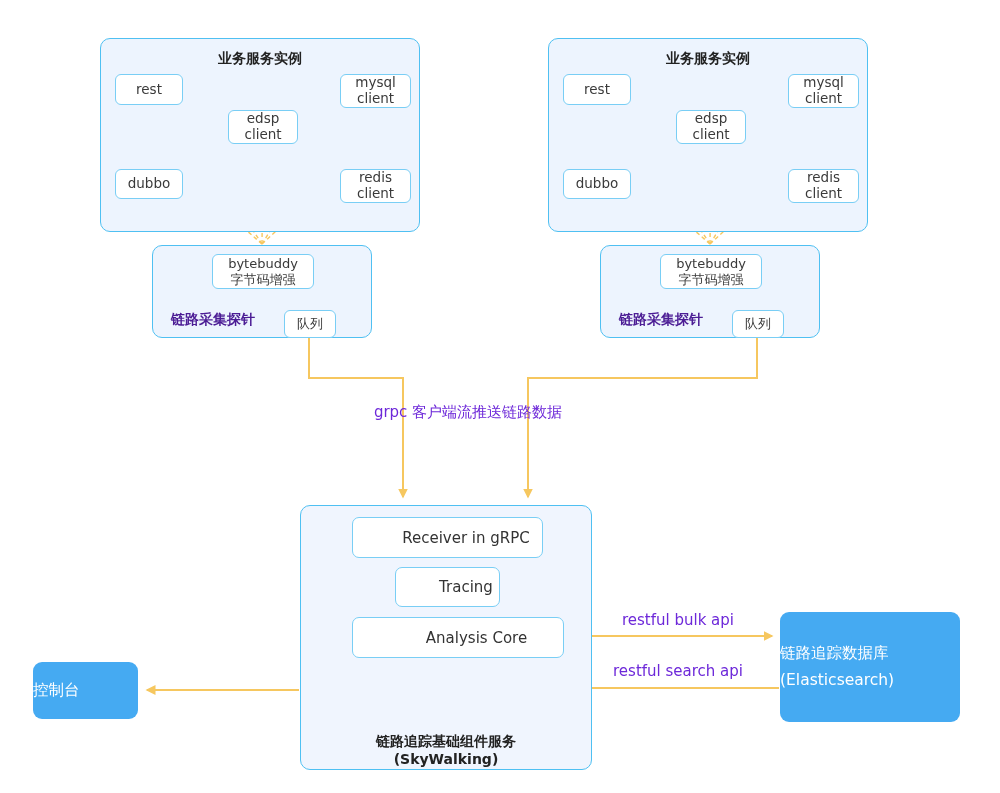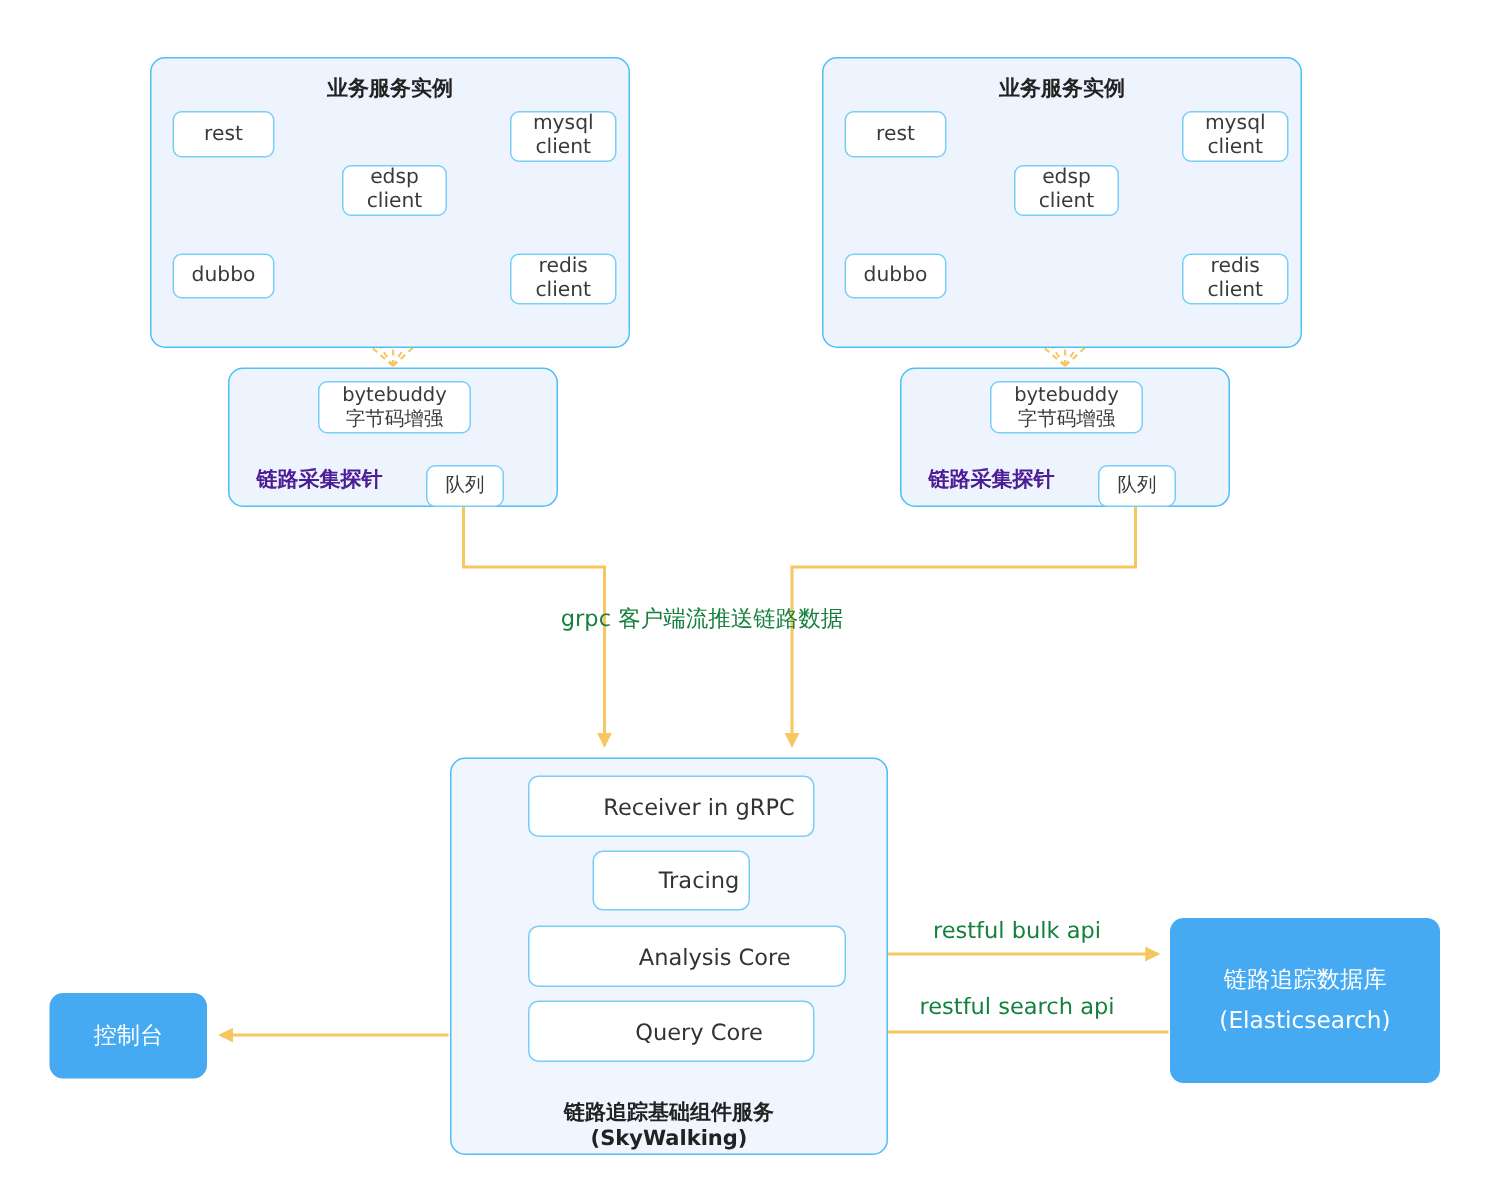--- a/index.html
+++ b/index.html
@@ -28,24 +28,24 @@
   .sw-item {
     position:absolute; box-sizing:border-box;
     background:#ffffff; border:1px solid #79CEF5; border-radius:7px;
     display:flex; align-items:center; justify-content:center;
     font-size:15px; color:#333;padding-left:37px;
   }
   .sw-title { position:absolute; left:0; width:100%; text-align:center; font-weight:bold; font-size:14px; color:#222; }
   .bluebox {
     position:absolute; box-sizing:border-box;
     background:#45AAF2; border-radius:9px; color:#ffffff;
-    display:flex; flex-direction:column; align-items:center; justify-content:center;
+    display:flex; flex-direction:column; align-items:flex-start; justify-content:center;
     font-size:15.5px; line-height:1.75; text-align:center;
   }
-  .flow-label { position:absolute; font-size:15px; color:#15803d; text-align:center; }
+  .flow-label { position:absolute; font-size:15px; color:#6d28d9; text-align:center; }
   .flow-label.strong { font-weight:500; }
 </style>
 </head>
 <body>
 
 <div class="canvas">
 
   <svg class="arrows" width="1000" height="793" viewBox="0 0 1000 793">
     <defs>
       <marker id="ah" markerUnits="userSpaceOnUse" markerWidth="11" markerHeight="11" refX="8.5" refY="5" orient="auto">
@@ -119,21 +119,20 @@
     <div class="probe-label" style="left:18px; top:65px;">链路采集探针</div>
     <div class="node node-sm" style="left:131px; top:64px; width:52px; height:25px;">队列</div>
   </div>
 
   <div class="flow-label strong" style="left:358px; top:403px; width:220px;">grpc 客户端流推送链路数据</div>
 
   <div class="panel" style="left:300px; top:505px; width:292px; height:265px; background:#F0F5FE;">
     <div class="sw-item" style="left:51px; top:11px; width:191px; height:41px;">Receiver in gRPC</div>
     <div class="sw-item" style="left:94px; top:61px; width:105px; height:40px;">Tracing</div>
     <div class="sw-item" style="left:51px; top:111px; width:212px; height:41px;">Analysis Core</div>
-    <div class="sw-item" style="left:51px; top:161px; width:191px; height:41px;">Query Core</div>
     <div class="sw-title" style="top:227px;">链路追踪基础组件服务</div>
     <div class="sw-title" style="top:245px;">(SkyWalking)</div>
   </div>
 
   <div class="flow-label" style="left:598px; top:611px; width:160px;">restful bulk api</div>
   <div class="flow-label" style="left:593px; top:662px; width:170px;">restful search api</div>
 
   <div class="bluebox" style="left:780px; top:612px; width:180px; height:110px;">
     <div>链路追踪数据库</div>
     <div>(Elasticsearch)</div>

